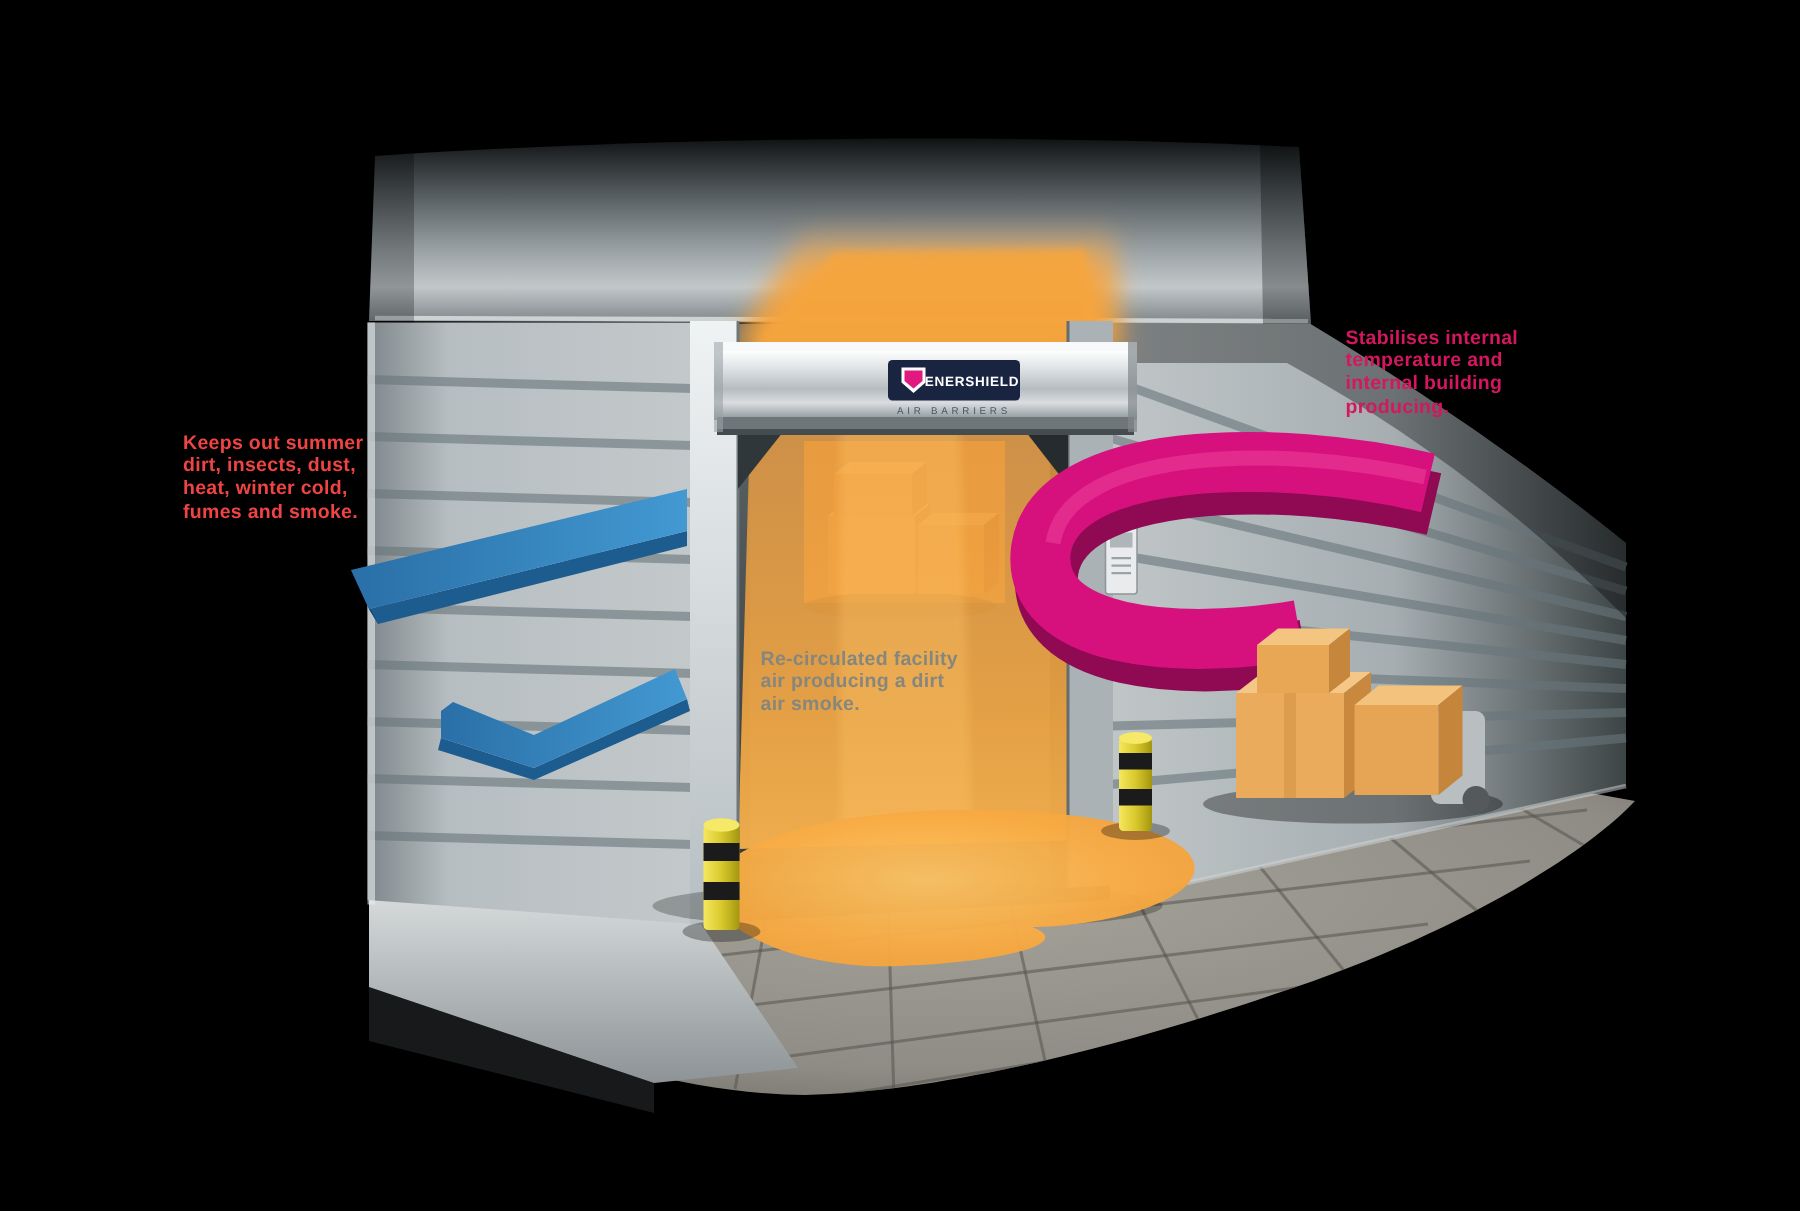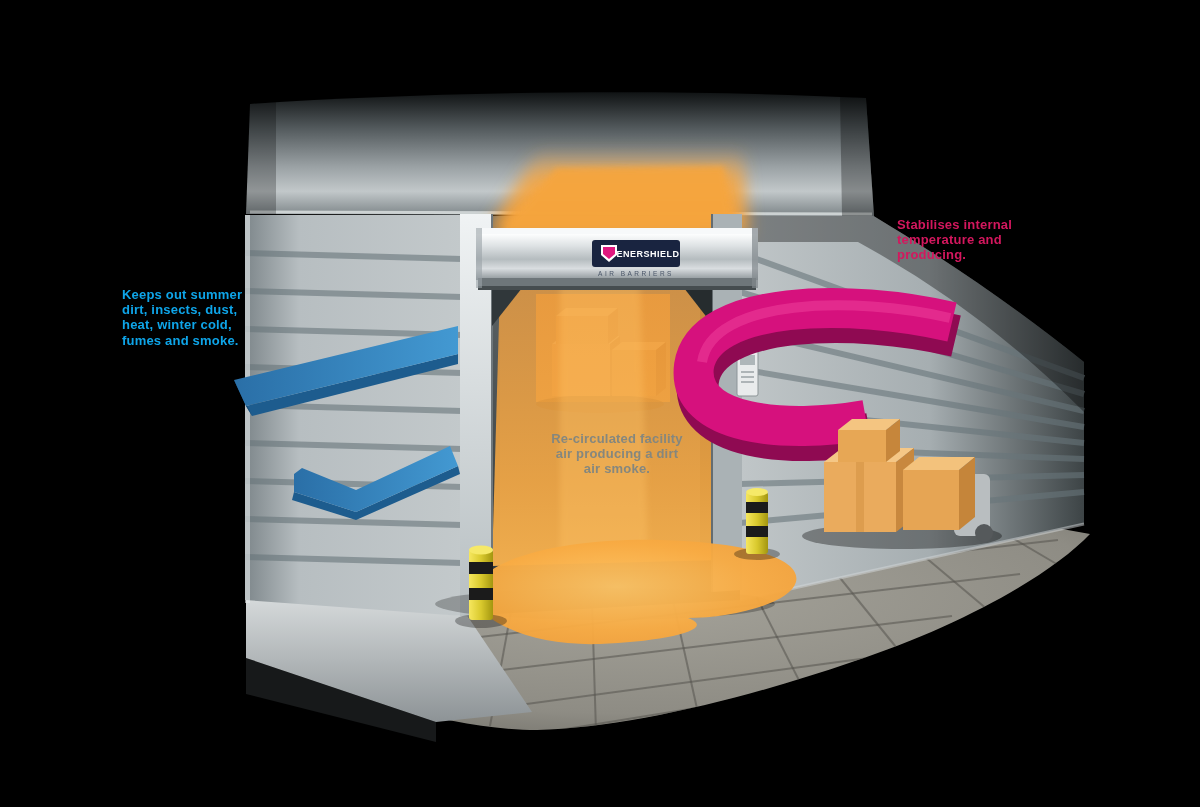--- a/index.html
+++ b/index.html
@@ -1,23 +1,23 @@
 <!DOCTYPE html>
 <html><head>
 <meta charset="utf-8">
 <style>
   html,body{margin:0;padding:0;background:#000;}
   .stage{position:relative;width:1200px;height:807px;background:#000;overflow:hidden;
          font-family:"Liberation Sans",sans-serif;}
   .stage svg{position:absolute;left:0;top:0;}
   .label{position:absolute;font-weight:bold;font-size:13px;line-height:1.17;letter-spacing:0.2px;}
   .label span{display:block;}
-  .label-outside{left:122px;top:287px;color:#0ea5e9;width:210px;}
+  .label-outside{left:122px;top:287px;color:#ef4444;width:210px;}
   .label-internal{left:897px;top:217px;color:#d4175e;width:200px;}
-  .label-recirc{left:507px;top:431px;color:#85877e;width:220px;font-weight:600;text-align:center;}
+  .label-recirc{left:507px;top:431px;color:#85877e;width:220px;font-weight:600;}
   text{font-family:"Liberation Sans",sans-serif;}
 </style>
 </head>
 <body>
 
 <div class="stage">
 
 <svg width="1200" height="807" viewBox="0 0 1200 807">
   <defs>
     <linearGradient id="gFascia" x1="0" y1="0" x2="0" y2="1">
@@ -275,20 +275,21 @@
 <div class="label label-outside">
   <span>Keeps out summer</span>
   <span>dirt, insects, dust,</span>
   <span>heat, winter cold,</span>
   <span>fumes and smoke.</span>
 </div>
 
 <div class="label label-internal">
   <span>Stabilises internal</span>
   <span>temperature and</span>
+  <span>internal building</span>
   <span>producing.</span>
 </div>
 
 <div class="label label-recirc">
   <span>Re-circulated facility</span>
   <span>air producing a dirt</span>
   <span>air smoke.</span>
 </div>
 
 </div>

